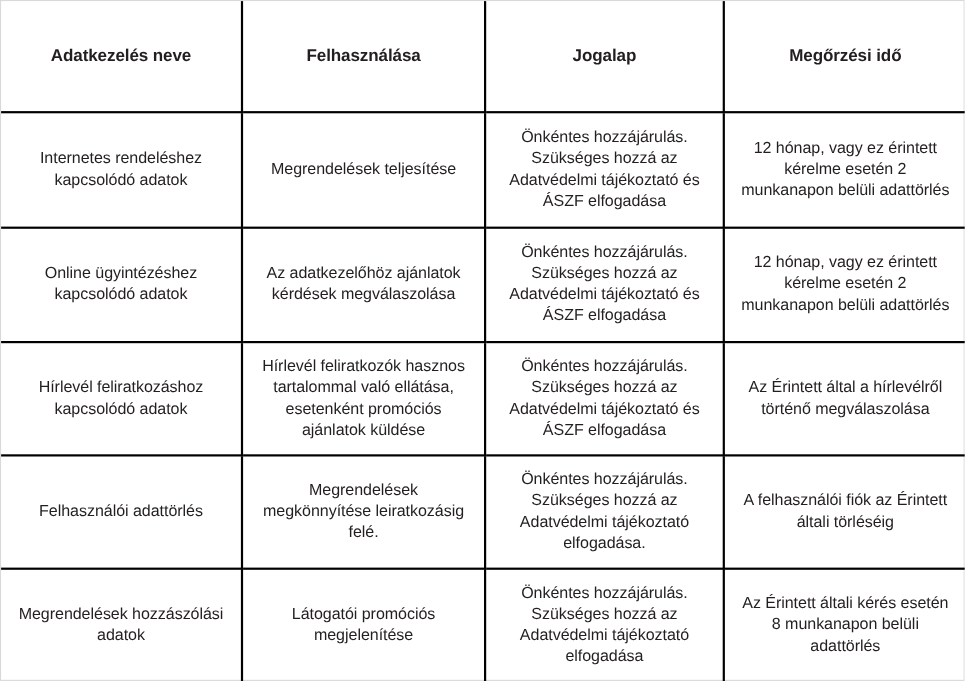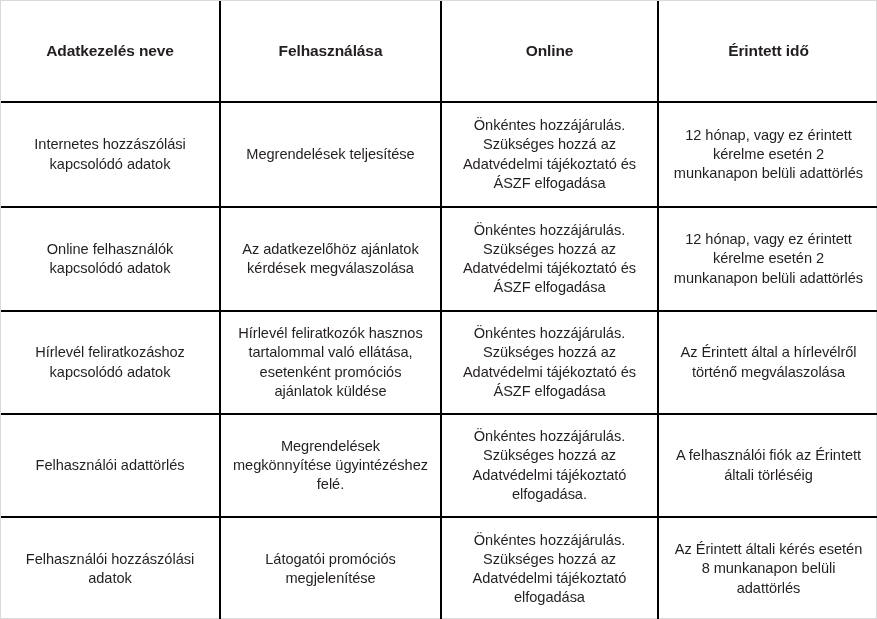--- a/index.html
+++ b/index.html
@@ -96,51 +96,51 @@
     </colgroup>
     <thead>
       <tr>
         <th>
           <span class="cell-text">Adatkezelés neve</span>
         </th>
         <th>
           <span class="cell-text">Felhasználása</span>
         </th>
         <th>
-          <span class="cell-text">Online</span>
-        </th>
-        <th>
-          <span class="cell-text">Érintett idő</span>
+          <span class="cell-text">Jogalap</span>
+        </th>
+        <th>
+          <span class="cell-text">Megőrzési idő</span>
         </th>
       </tr>
     </thead>
     <tbody>
       <tr class="row-1">
         <td>
-          <span class="cell-text">Internetes hozzászólási
+          <span class="cell-text">Internetes rendeléshez
 kapcsolódó adatok</span>
         </td>
         <td>
           <span class="cell-text">Megrendelések teljesítése</span>
         </td>
         <td>
           <span class="cell-text">Önkéntes hozzájárulás.
 Szükséges hozzá az
 Adatvédelmi tájékoztató és
 ÁSZF elfogadása</span>
         </td>
         <td>
           <span class="cell-text">12 hónap, vagy ez érintett
 kérelme esetén 2
 munkanapon belüli adattörlés</span>
         </td>
       </tr>
       <tr class="row-2">
         <td>
-          <span class="cell-text">Online felhasználók
+          <span class="cell-text">Online ügyintézéshez
 kapcsolódó adatok</span>
         </td>
         <td>
           <span class="cell-text">Az adatkezelőhöz ajánlatok
 kérdések megválaszolása</span>
         </td>
         <td>
           <span class="cell-text">Önkéntes hozzájárulás.
 Szükséges hozzá az
 Adatvédelmi tájékoztató és
@@ -173,37 +173,37 @@
           <span class="cell-text">Az Érintett által a hírlevélről
 történő megválaszolása</span>
         </td>
       </tr>
       <tr class="row-4">
         <td>
           <span class="cell-text">Felhasználói adattörlés</span>
         </td>
         <td>
           <span class="cell-text">Megrendelések
-megkönnyítése ügyintézéshez
+megkönnyítése leiratkozásig
 felé.</span>
         </td>
         <td>
           <span class="cell-text">Önkéntes hozzájárulás.
 Szükséges hozzá az
 Adatvédelmi tájékoztató
 elfogadása.</span>
         </td>
         <td>
           <span class="cell-text">A felhasználói fiók az Érintett
 általi törléséig</span>
         </td>
       </tr>
       <tr class="row-5">
         <td>
-          <span class="cell-text">Felhasználói hozzászólási
+          <span class="cell-text">Megrendelések hozzászólási
 adatok</span>
         </td>
         <td>
           <span class="cell-text">Látogatói promóciós
 megjelenítése</span>
         </td>
         <td>
           <span class="cell-text">Önkéntes hozzájárulás.
 Szükséges hozzá az
 Adatvédelmi tájékoztató

